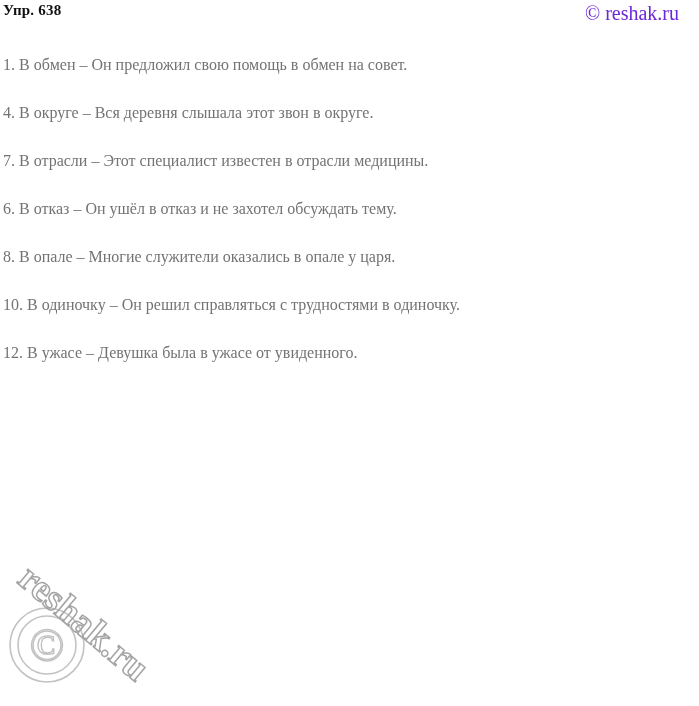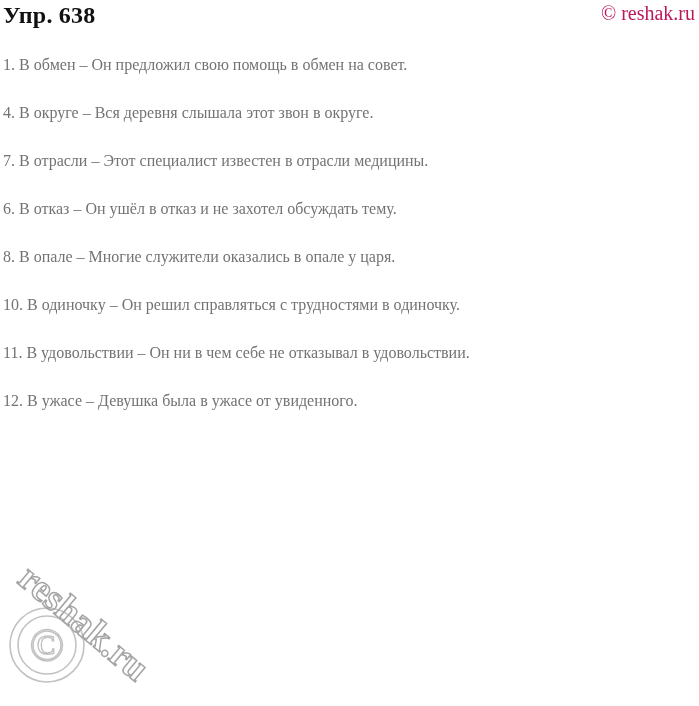--- a/index.html
+++ b/index.html
@@ -19,32 +19,32 @@
     position: absolute;
     top: 2px;
     left: 3px;
     right: 4px;
     height: 30px;
   }
   .exercise-title {
     position: absolute;
     left: 0;
     top: 0;
-    font-size: 24px;
+    font-size: 15px;
     font-weight: bold;
     color: #111111;
     letter-spacing: 0.2px;
   }
   .copyright {
     position: absolute;
-    right: 0;
+    right: 16px;
     top: 0;
     font-size: 20px;
     font-weight: normal;
-    color: #be185d;
+    color: #6d28d9;
   }
   .content {
     position: absolute;
     top: 45px;
     left: 3px;
     width: 693px;
   }
   .item {
     font-size: 16px;
     line-height: 40px;
@@ -76,21 +76,20 @@
   <div class="copyright">© reshak.ru</div>
 </div>
 
 <div class="content">
   <p class="item">1. В обмен – Он предложил свою помощь в обмен на совет.</p>
   <p class="item">4. В округе – Вся деревня слышала этот звон в округе.</p>
   <p class="item">7. В отрасли – Этот специалист известен в отрасли медицины.</p>
   <p class="item">6. В отказ – Он ушёл в отказ и не захотел обсуждать тему.</p>
   <p class="item">8. В опале – Многие служители оказались в опале у царя.</p>
   <p class="item">10. В одиночку – Он решил справляться с трудностями в одиночку.</p>
-  <p class="item">11. В удовольствии – Он ни в чем себе не отказывал в удовольствии.</p>
   <p class="item">12. В ужасе – Девушка была в ужасе от увиденного.</p>
 </div>
 
 <div class="watermark">
   <svg width="210" height="166" viewBox="0 0 210 166">
 
     <g stroke="#b8b8b8" stroke-width="1.6" fill="none" opacity="0.85">
       <circle cx="47" cy="105" r="37"></circle>
       <circle cx="47" cy="105" r="29"></circle>
       <text x="47" y="105" text-anchor="middle" dominant-baseline="central" font-size="46" stroke="#b8b8b8" stroke-width="1.4" fill="none">©</text>

